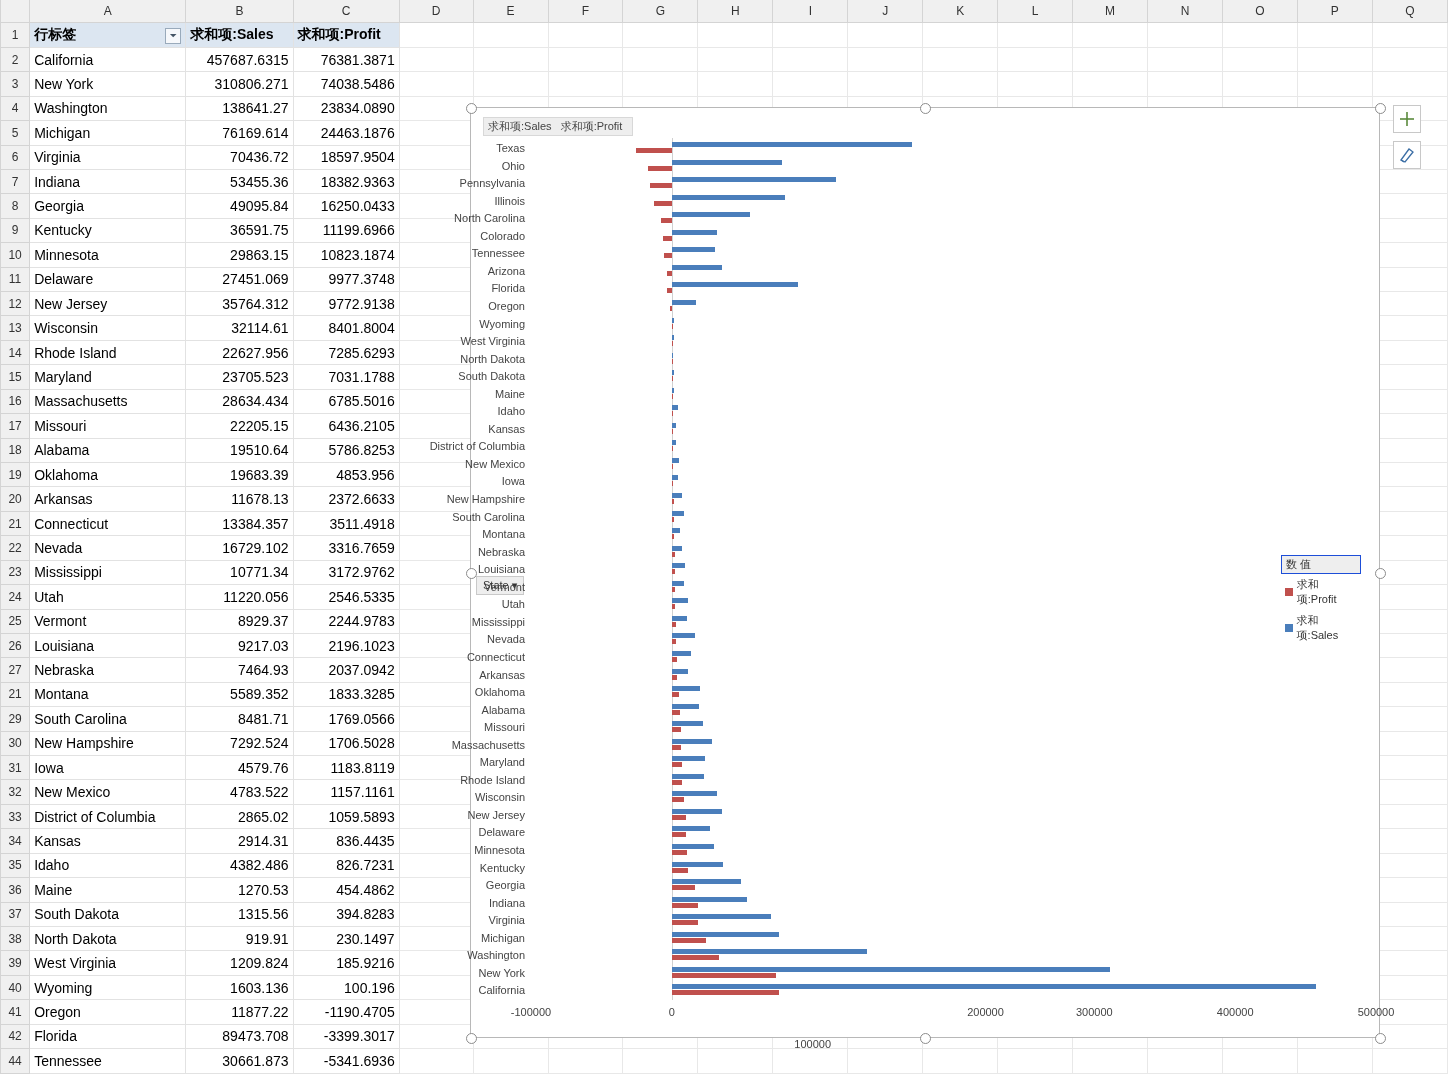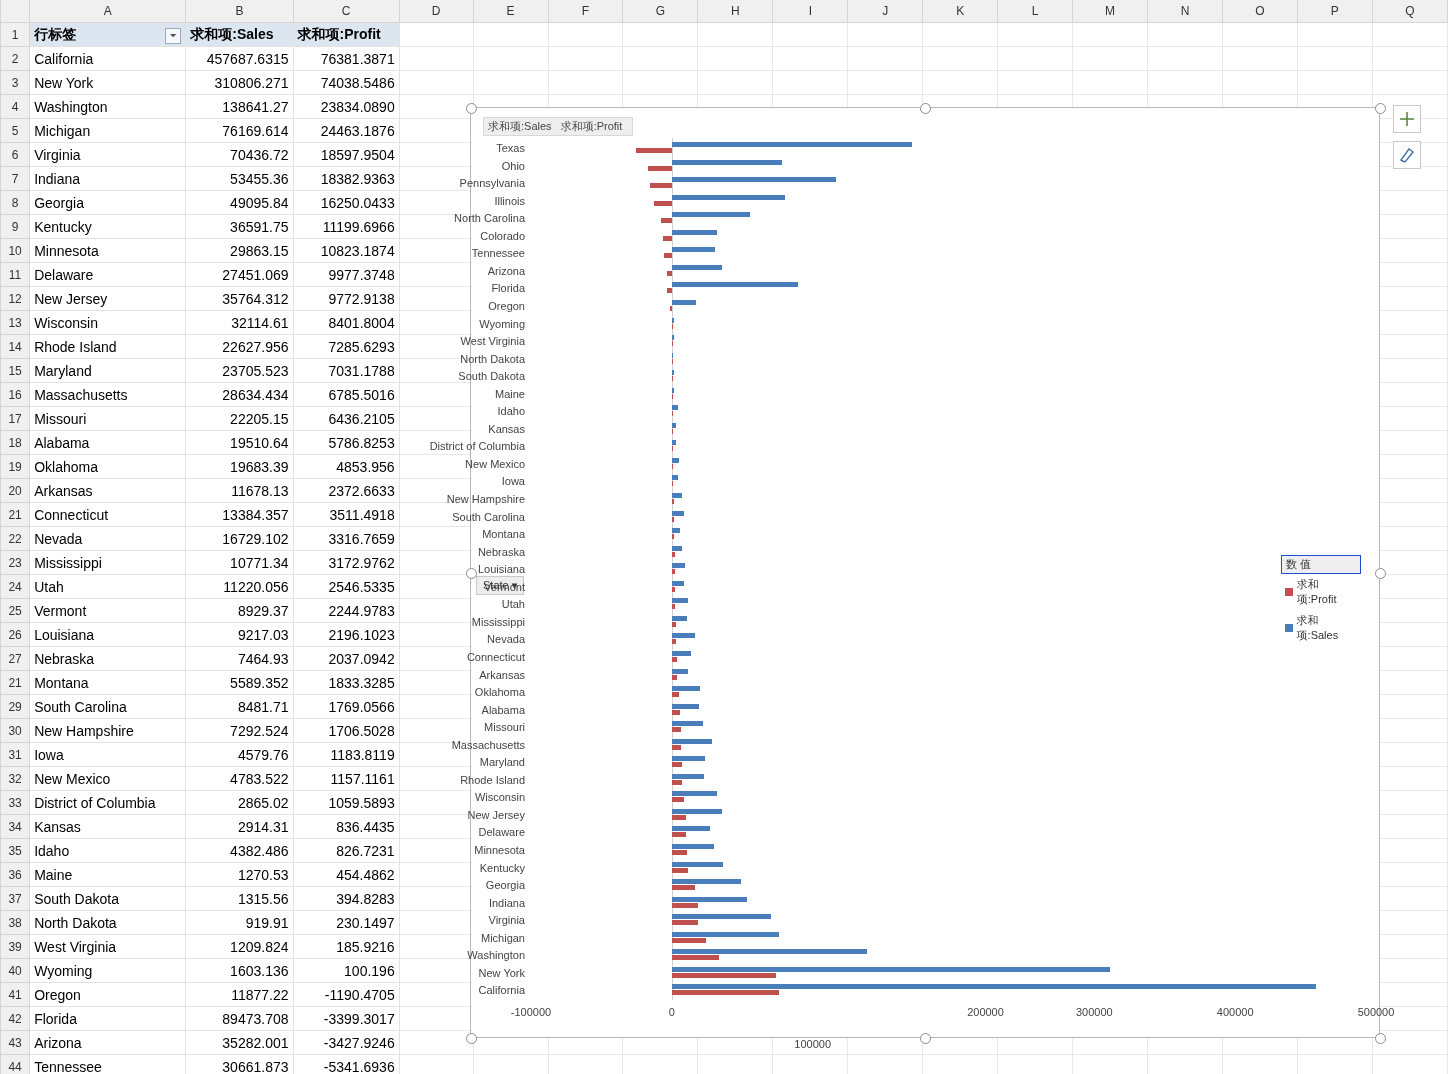--- a/index.html
+++ b/index.html
@@ -1072,40 +1072,20 @@
           <td class="cell blank"></td>
           <td class="cell blank"></td>
           <td class="cell blank"></td>
           <td class="cell blank"></td>
         </tr>
         <tr>
           <td class="row-head">42</td>
           <td class="cell txt">Florida</td>
           <td class="cell num">89473.708</td>
           <td class="cell num">-3399.3017</td>
-          <td class="cell blank"></td>
-          <td class="cell blank"></td>
-          <td class="cell blank"></td>
-          <td class="cell blank"></td>
-          <td class="cell blank"></td>
-          <td class="cell blank"></td>
-          <td class="cell blank"></td>
-          <td class="cell blank"></td>
-          <td class="cell blank"></td>
-          <td class="cell blank"></td>
-          <td class="cell blank"></td>
-          <td class="cell blank"></td>
-          <td class="cell blank"></td>
-          <td class="cell blank"></td>
-        </tr>
-        <tr>
-          <td class="row-head">43</td>
-          <td class="cell txt">Arizona</td>
-          <td class="cell num">35282.001</td>
-          <td class="cell num">-3427.9246</td>
           <td class="cell blank"></td>
           <td class="cell blank"></td>
           <td class="cell blank"></td>
           <td class="cell blank"></td>
           <td class="cell blank"></td>
           <td class="cell blank"></td>
           <td class="cell blank"></td>
           <td class="cell blank"></td>
           <td class="cell blank"></td>
           <td class="cell blank"></td>

